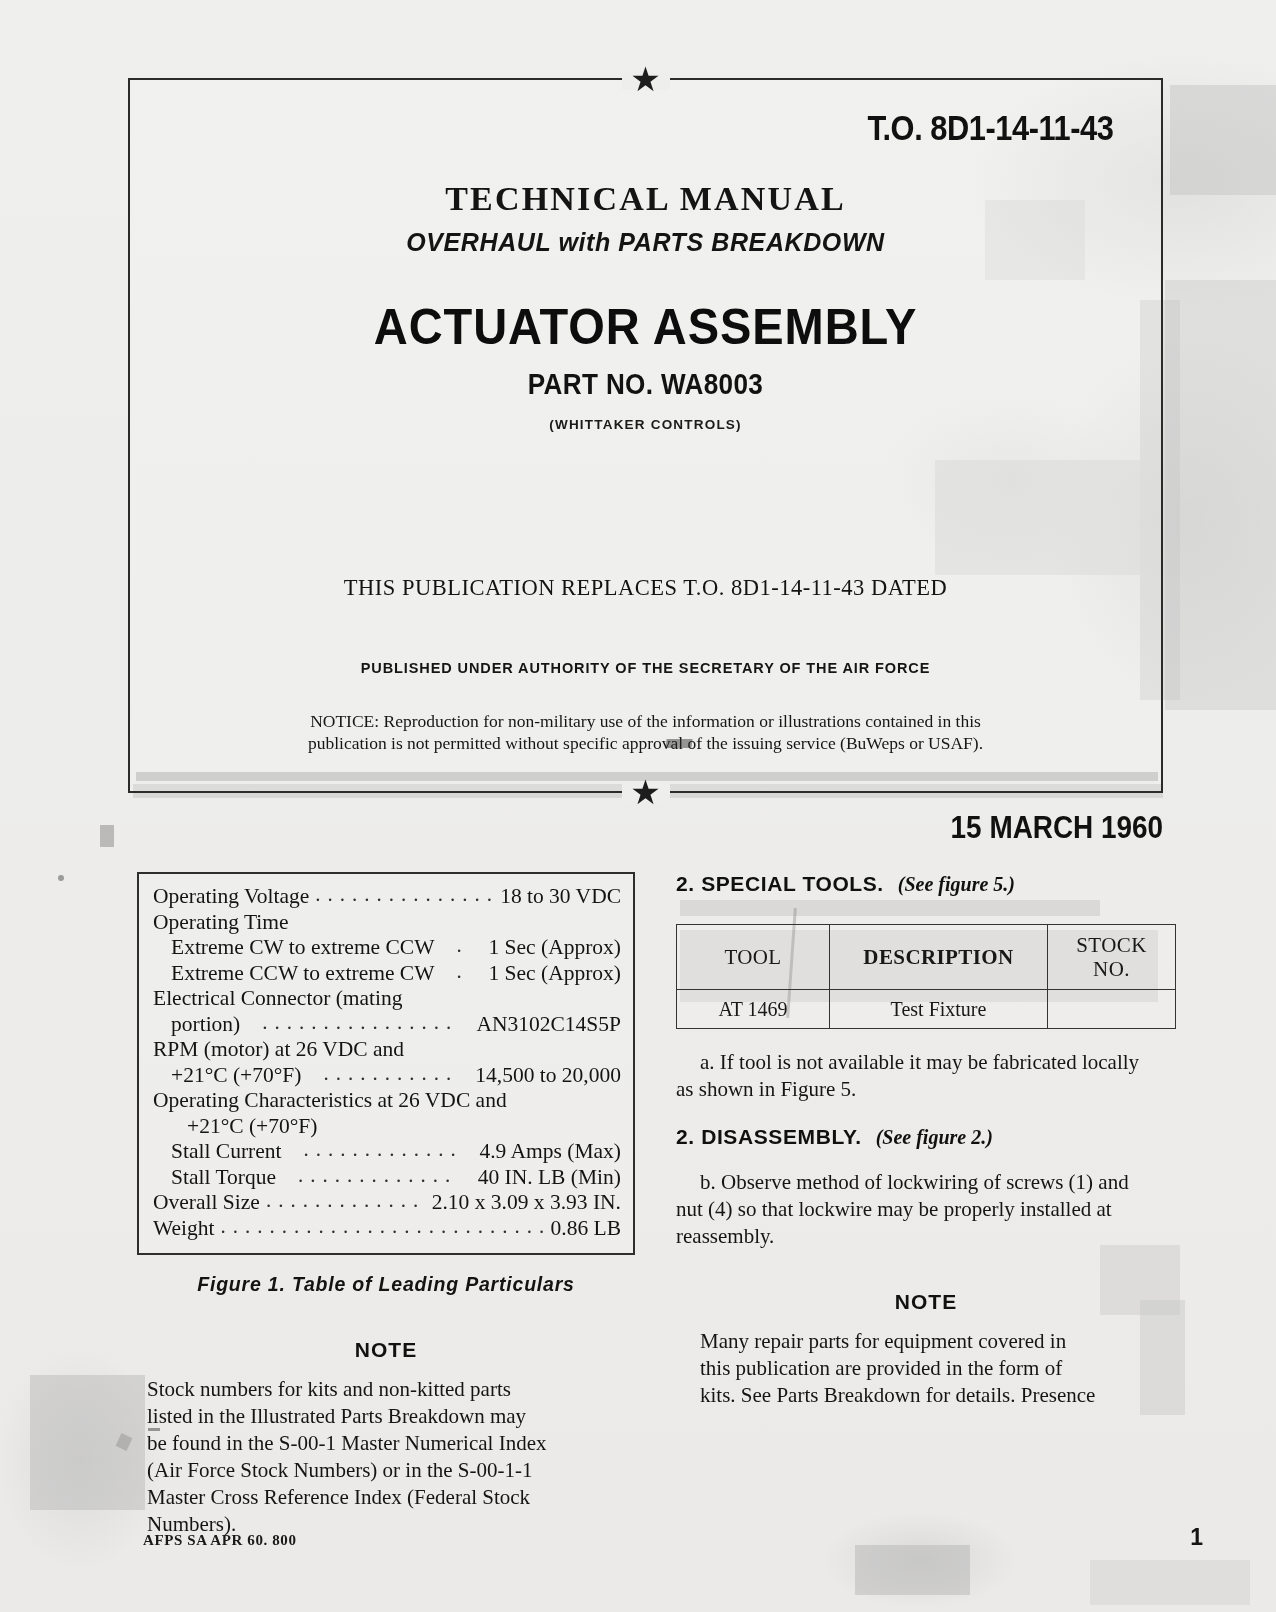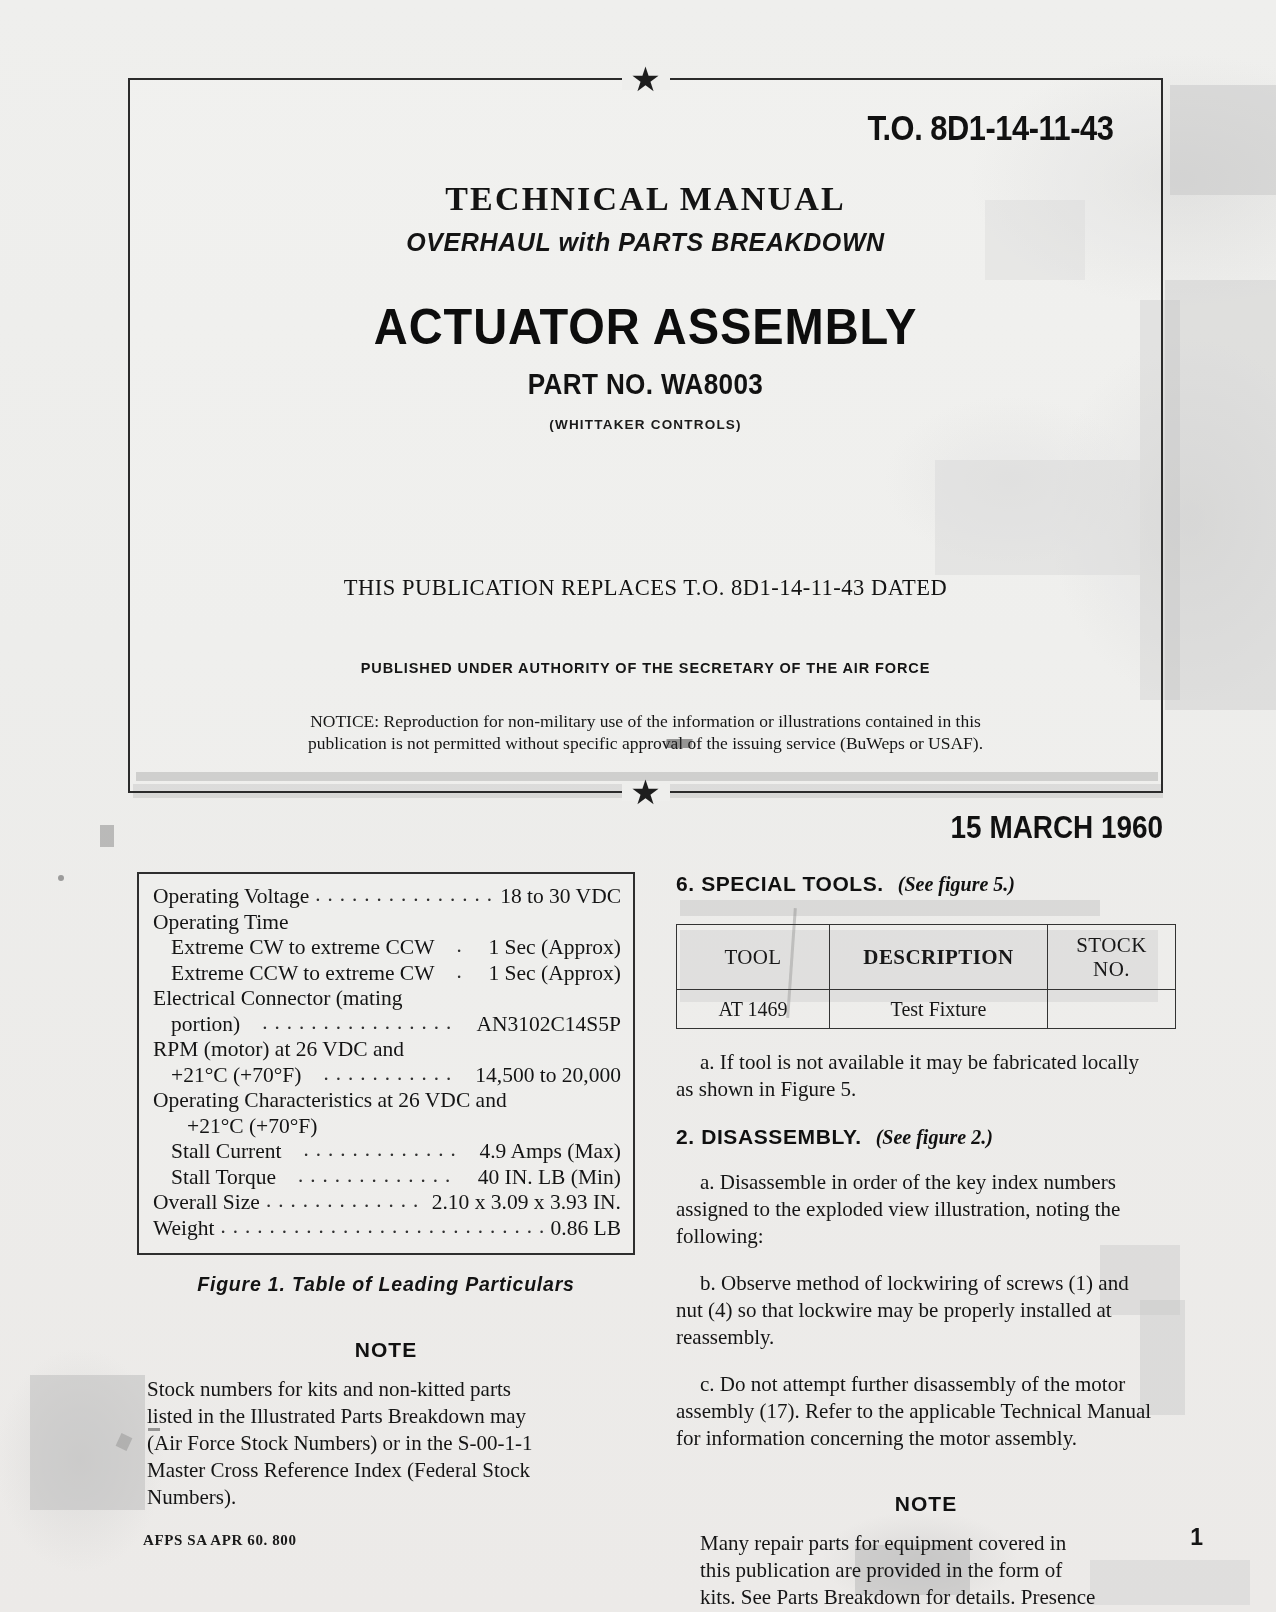--- a/index.html
+++ b/index.html
@@ -494,30 +494,31 @@
           <span class="val">0.86 LB</span>
         </div>
       </div>
 
     <div id="figure-caption">Figure 1.   Table of Leading Particulars</div>
 
     <div class="note-head" id="note-left-head">NOTE</div>
     <div id="note-left-body">
         <span class="ln">Stock numbers for kits and non-kitted parts</span>
         <span class="ln">listed in the Illustrated Parts Breakdown may</span>
+        <span class="ln">be found in the S-00-1 Master Numerical Index</span>
         <span class="ln">(Air Force Stock Numbers) or in the S-00-1-1</span>
         <span class="ln">Master Cross Reference Index (Federal Stock</span>
         <span class="ln">Numbers).</span>
       </div>
   </div>
 
   <div id="col-right">
 
     <div class="section-head">
-      <span>6. SPECIAL TOOLS.</span><span class="ref">(See figure 5.)</span>
+      <span>2. SPECIAL TOOLS.</span><span class="ref">(See figure 5.)</span>
     </div>
 
     <table id="tools-table">
       <thead>
         <tr>
           <th class="c1">TOOL</th>
           <th class="c2 desc">DESCRIPTION</th>
           <th class="c3">
             <span class="stockwrap">STOCK</span>
             <span class="stockwrap">NO.</span>
@@ -535,34 +536,24 @@
 
     <div class="para indented" style="margin-top:14px;" id="tools-para-a">
         <span class="ln">a. If tool is not available it may be fabricated locally</span>
         <span class="ln">as shown in Figure 5.</span>
       </div>
 
     <div class="section-head" style="margin-top:22px;">
       <span>2. DISASSEMBLY.</span><span class="ref">(See figure 2.)</span>
     </div>
 
-    <div class="para indented" style="margin-top:12px;" id="dis-para-a">
-        <span class="ln">a. Disassemble in order of the key index numbers</span>
-        <span class="ln">assigned to the exploded view illustration, noting the</span>
-        <span class="ln">following:</span>
-      </div>
     <div class="para indented" id="dis-para-b">
         <span class="ln">b. Observe method of lockwiring of screws (1) and</span>
         <span class="ln">nut (4) so that lockwire may be properly installed at</span>
         <span class="ln">reassembly.</span>
-      </div>
-    <div class="para indented" id="dis-para-c">
-        <span class="ln">c. Do not attempt further disassembly of the motor</span>
-        <span class="ln">assembly (17). Refer to the applicable Technical Manual</span>
-        <span class="ln">for information concerning the motor assembly.</span>
       </div>
 
     <div class="note-head" id="note-right-head">NOTE</div>
     <div id="note-right-body">
         <span class="ln">Many repair parts for equipment covered in</span>
         <span class="ln">this publication are provided in the form of</span>
         <span class="ln">kits. See Parts Breakdown for details. Presence</span>
       </div>
   </div>
 

